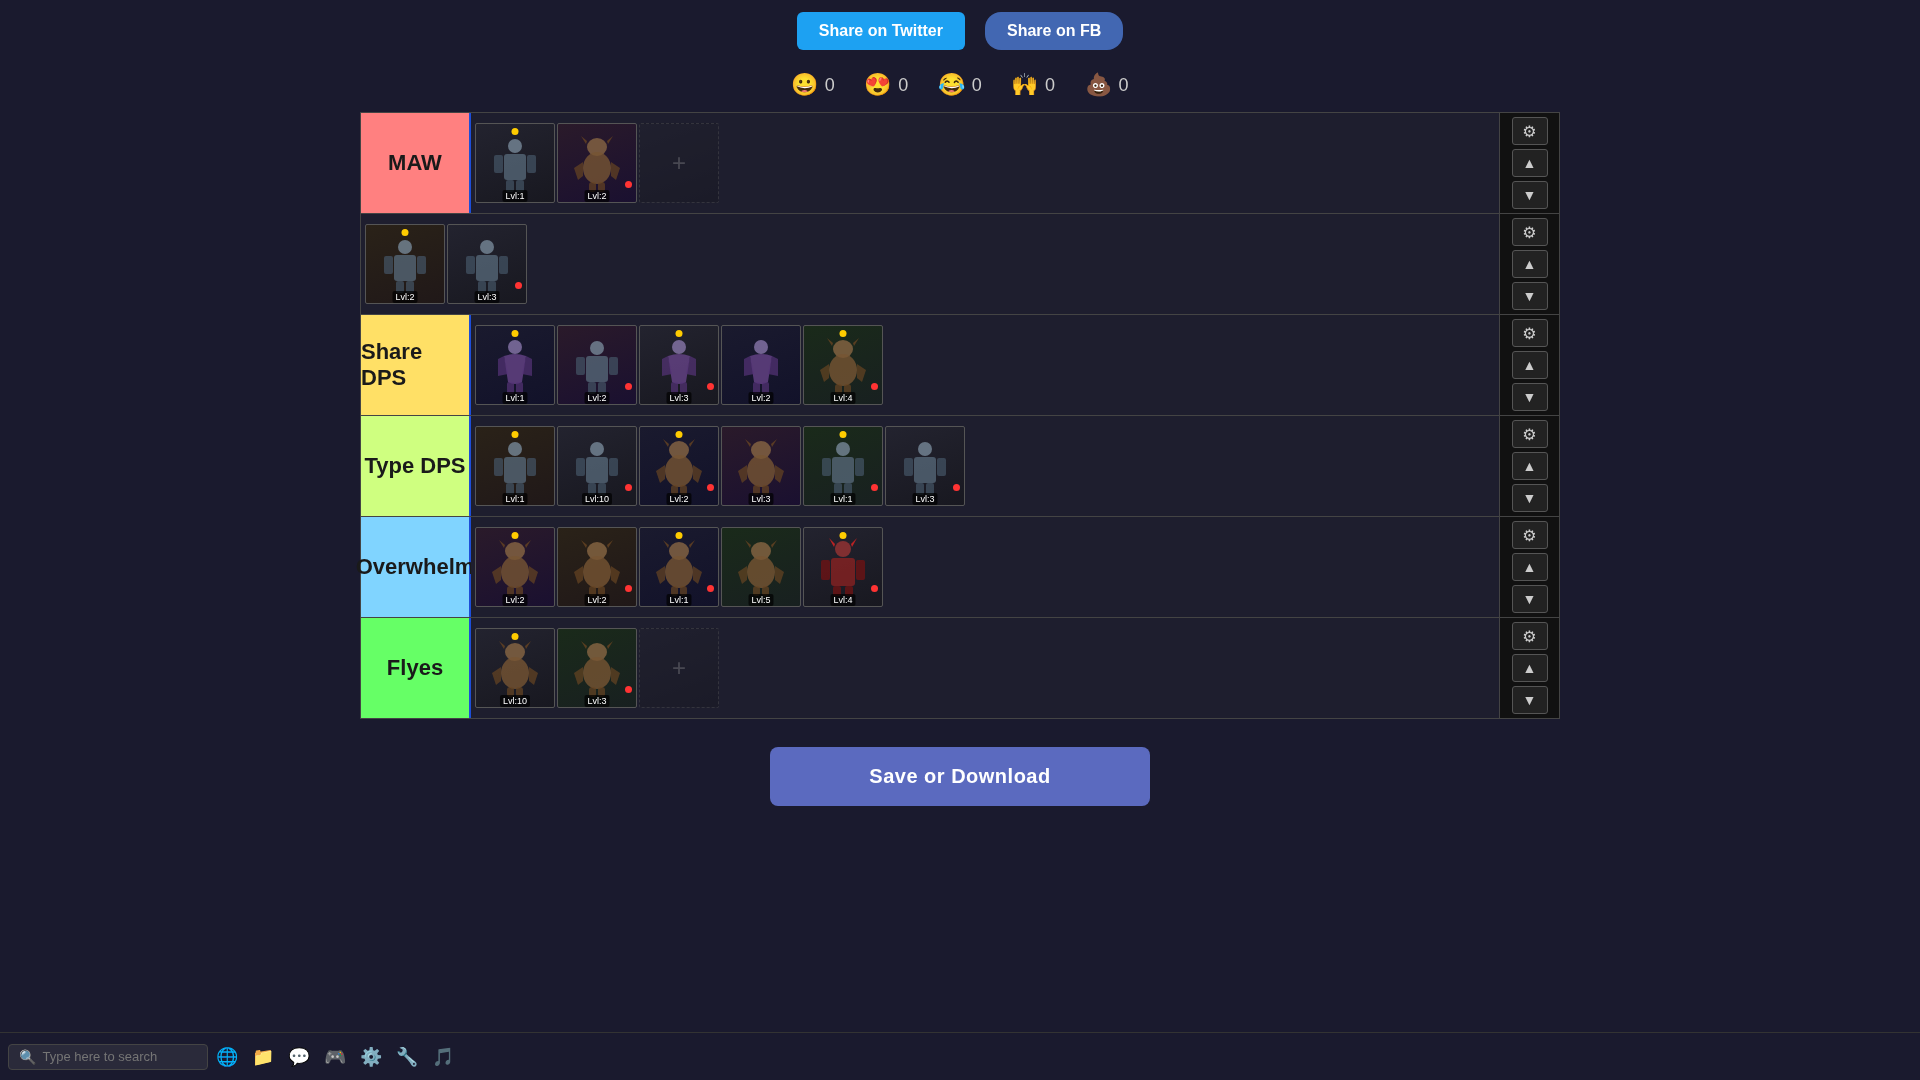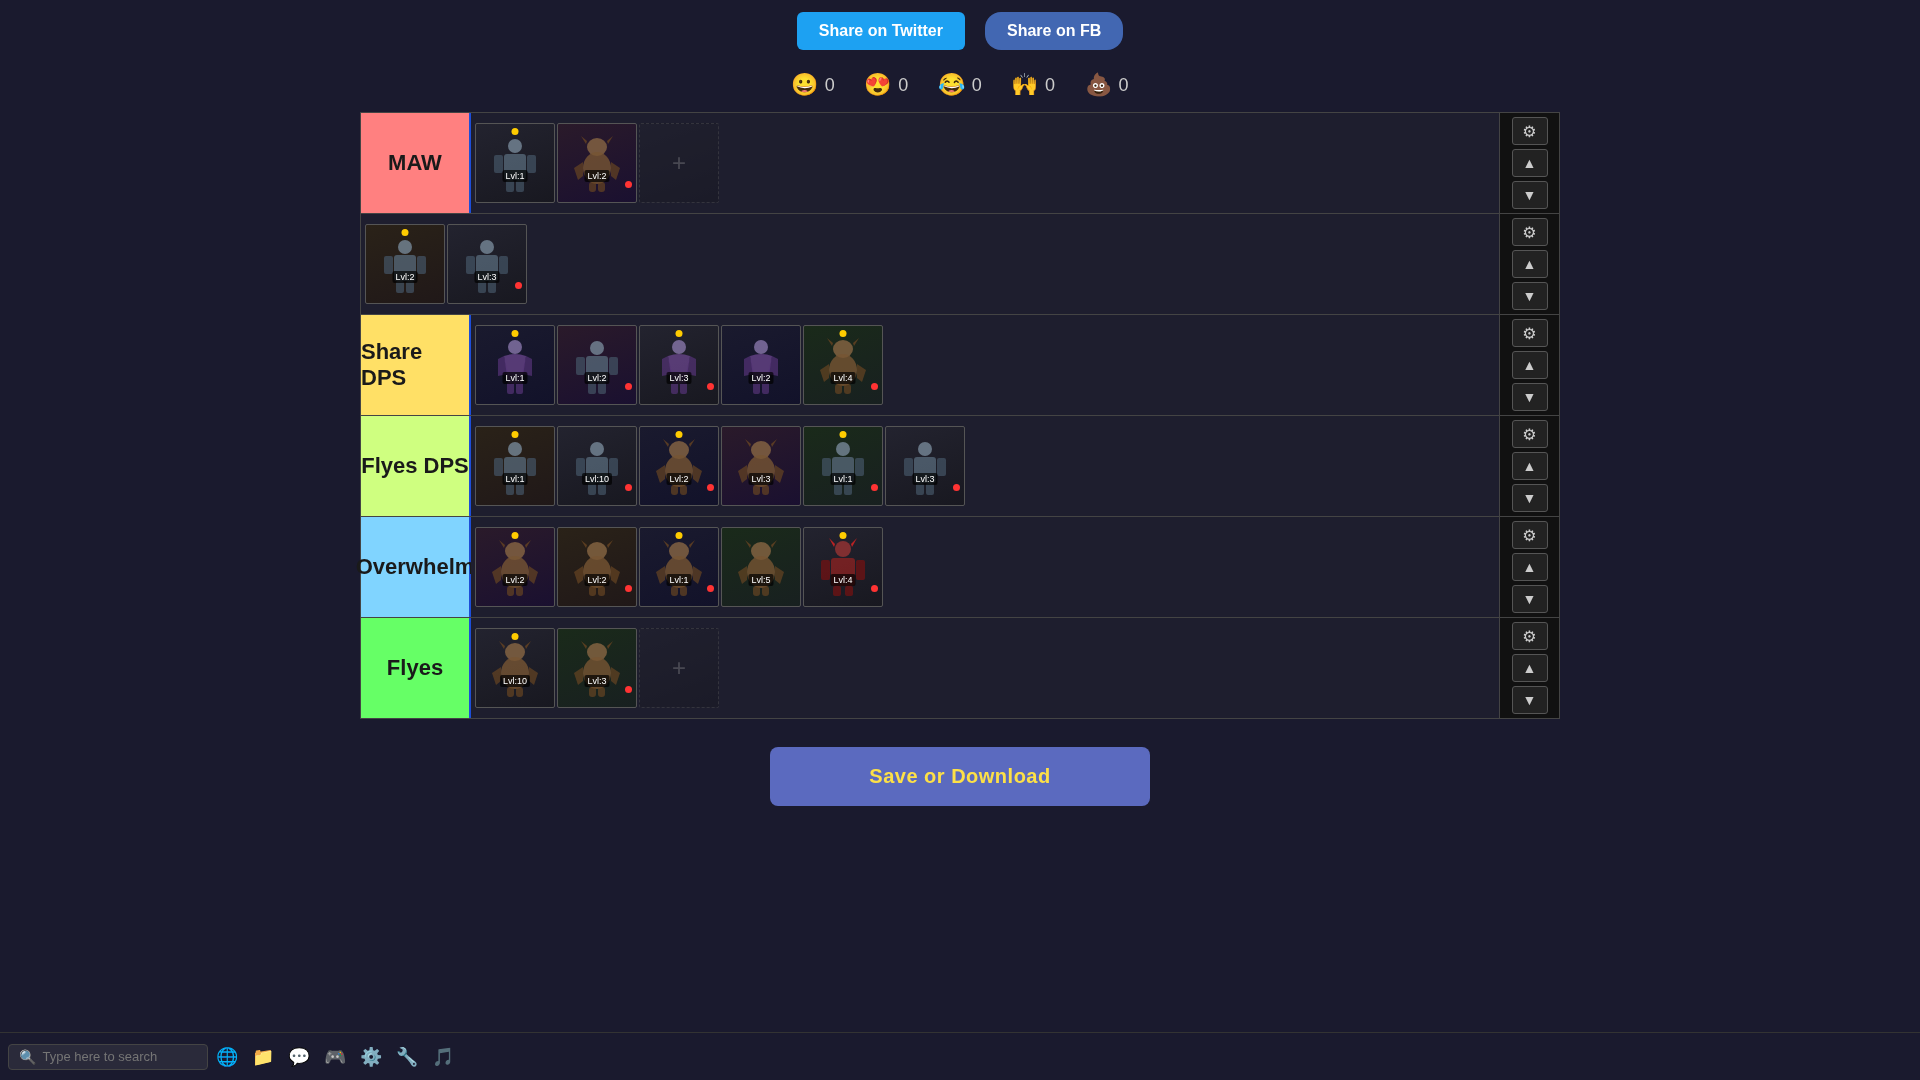--- a/index.html
+++ b/index.html
@@ -114,21 +114,21 @@
     .card-inner {
       width: 100%;
       height: 100%;
       display: flex;
       align-items: center;
       justify-content: center;
     }
 
     .card-level {
       position: absolute;
-      bottom: 20px;
+      bottom: 0;
       left: 50%;
       transform: translateX(-50%);
       background: rgba(0,0,0,0.7);
       color: white;
       font-size: 9px;
       padding: 1px 3px;
       border-radius: 2px;
       white-space: nowrap;
     }
 
@@ -176,21 +176,21 @@
 
     
     .save-section {
       display: flex;
       justify-content: center;
       margin-top: 28px;
     }
 
     .save-btn {
       background: #5b6abf;
-      color: #fde047;
+      color: #ffffff;
       border: none;
       border-radius: 8px;
       font-size: 20px;
       font-weight: bold;
       padding: 18px 0;
       width: 380px;
       cursor: pointer;
       letter-spacing: 0.5px;
     }
 
@@ -459,21 +459,21 @@
           <div class="red-dot"></div>
         </div>
       </div>
       <div class="tier-controls">
         <div class="gear-icon-ctrl">⚙</div>
         <div class="ctrl-btn">▲</div>
         <div class="ctrl-btn">▼</div>
       </div>
     </div>
     <div class="tier-row">
-      <div class="tier-label tier-mdps">Flyes DPS</div>
+      <div class="tier-label tier-mdps">Type DPS</div>
       <div class="tier-cards">
         <div class="card card-bg-4">
           <div class="yellow-dot"></div>
           <div class="card-inner">
             <svg viewBox="0 0 62 62" xmlns="http://www.w3.org/2000/svg">
     <circle cx="31" cy="14" r="7" fill="#778899" opacity="0.8"></circle>
     <rect x="20" y="22" width="22" height="26" rx="3" fill="#556677" opacity="0.8"></rect>
     <rect x="10" y="23" width="9" height="18" rx="2" fill="#445566" opacity="0.7"></rect>
     <rect x="43" y="23" width="9" height="18" rx="2" fill="#445566" opacity="0.7"></rect>
     <rect x="22" y="48" width="8" height="12" rx="2" fill="#445566" opacity="0.7"></rect>

